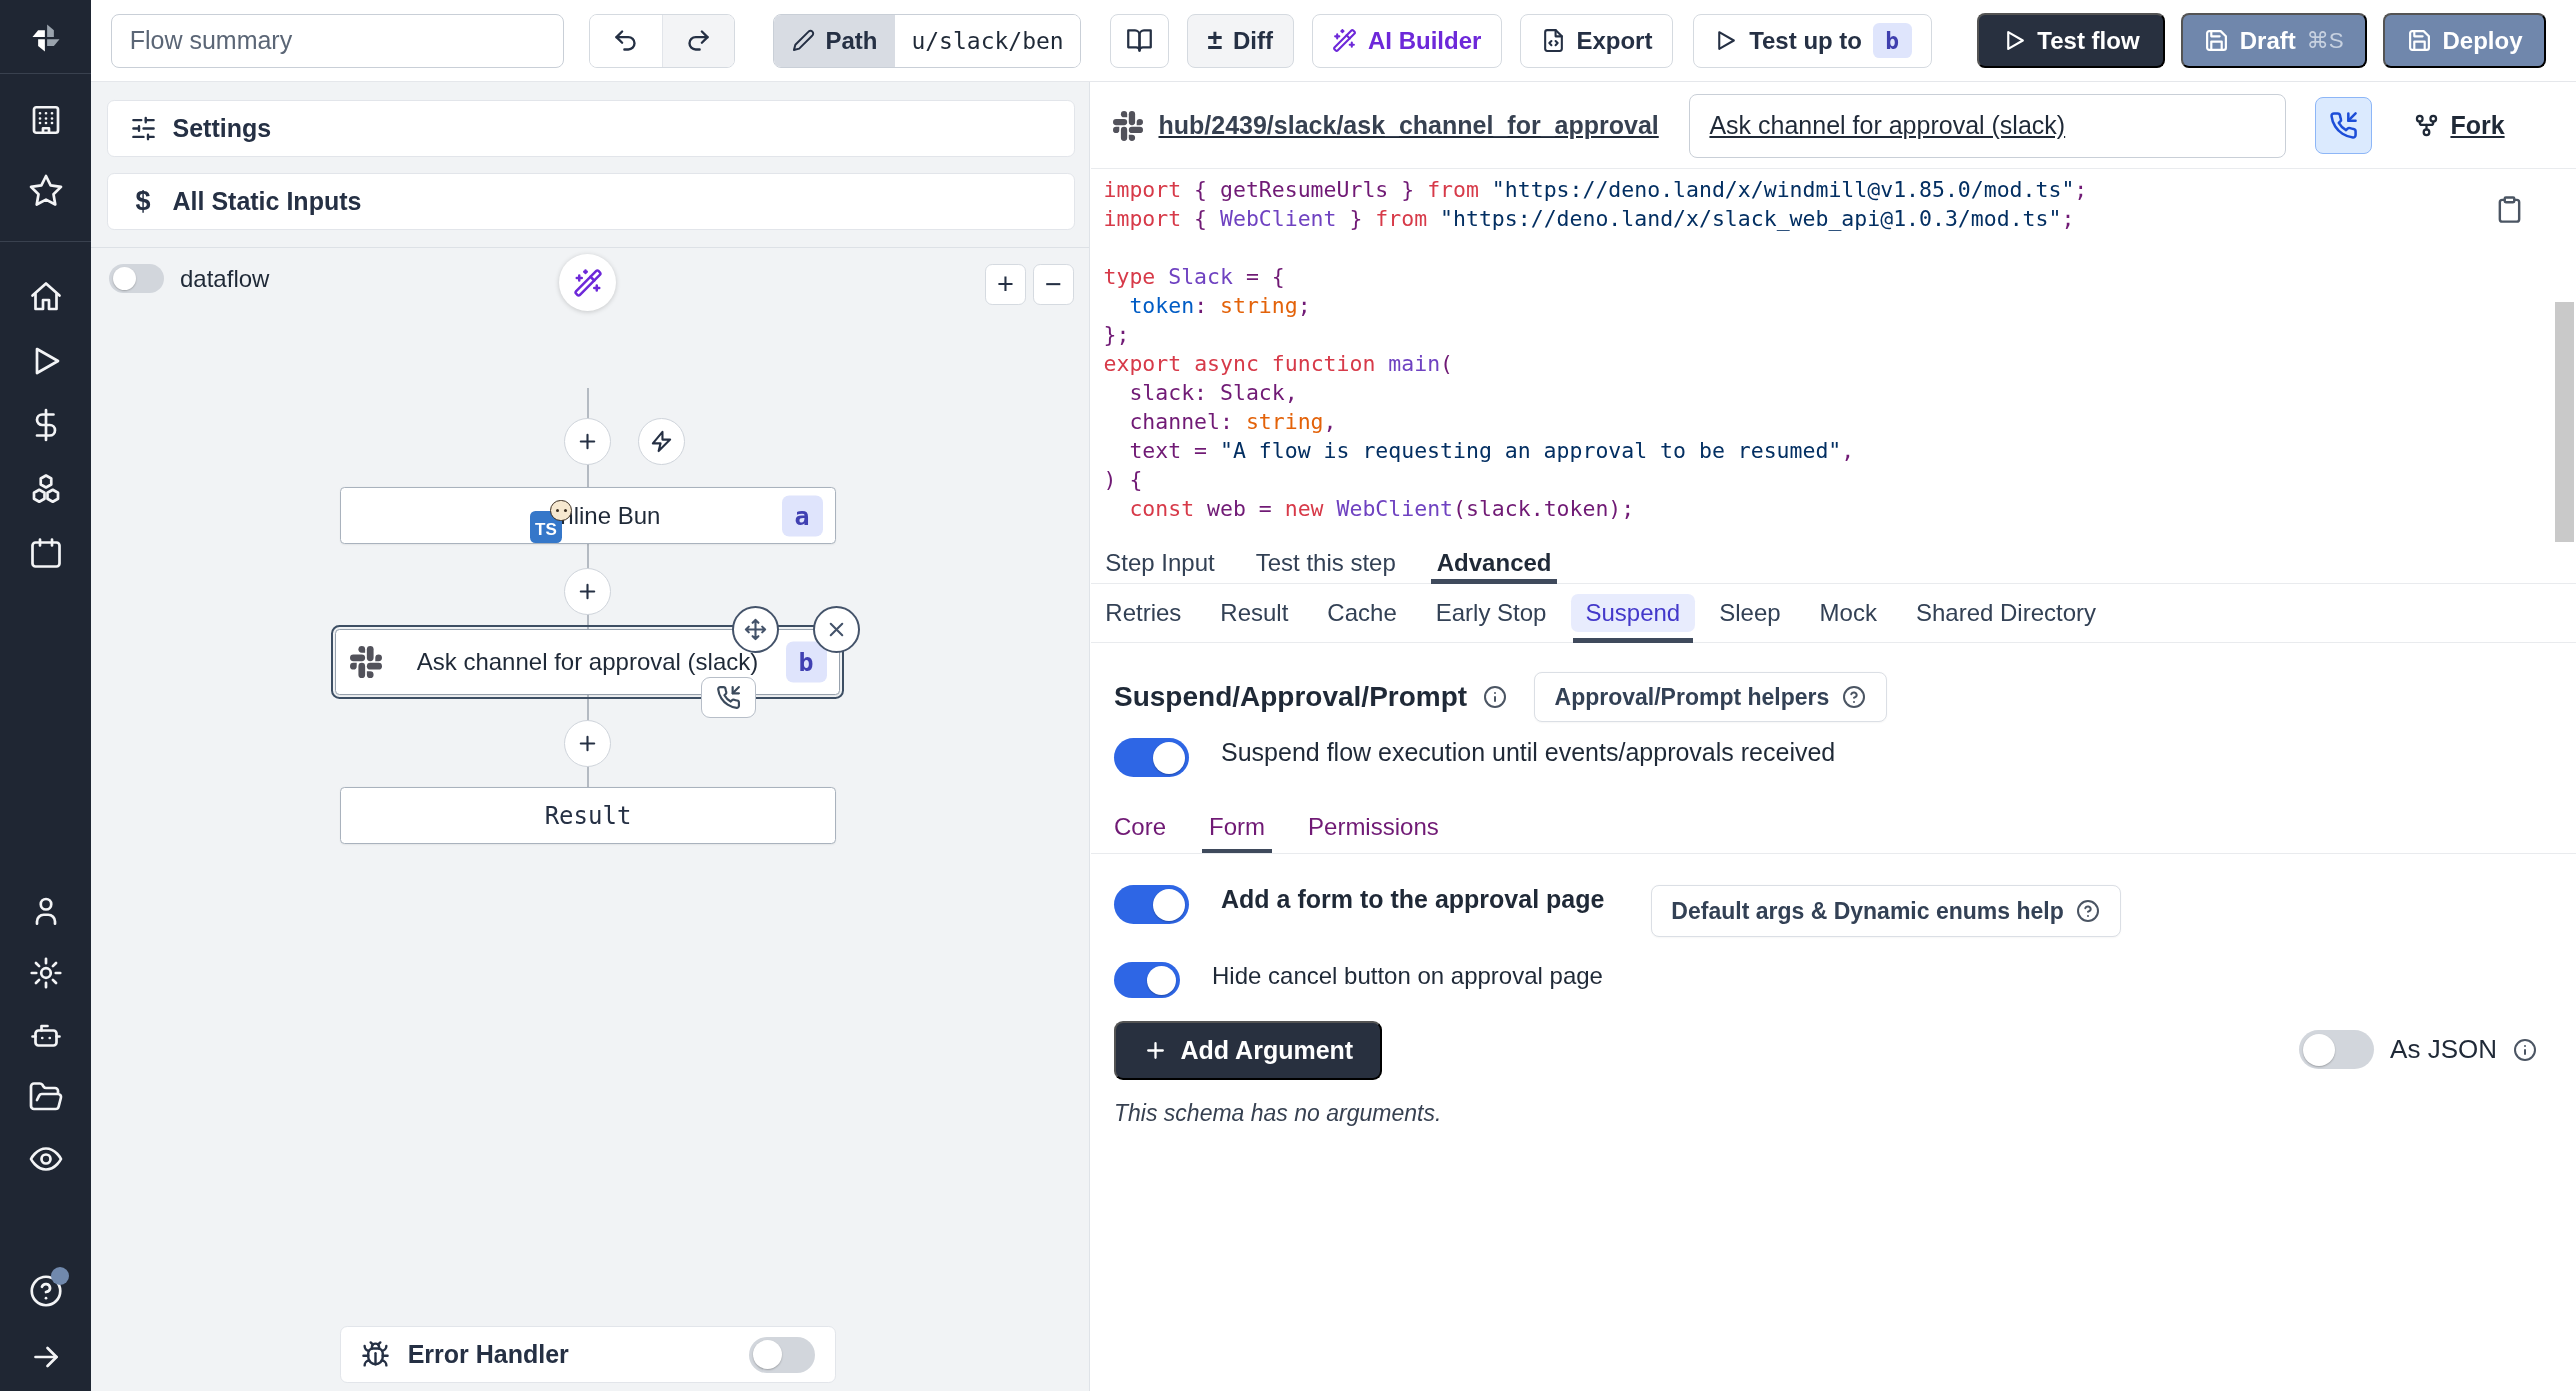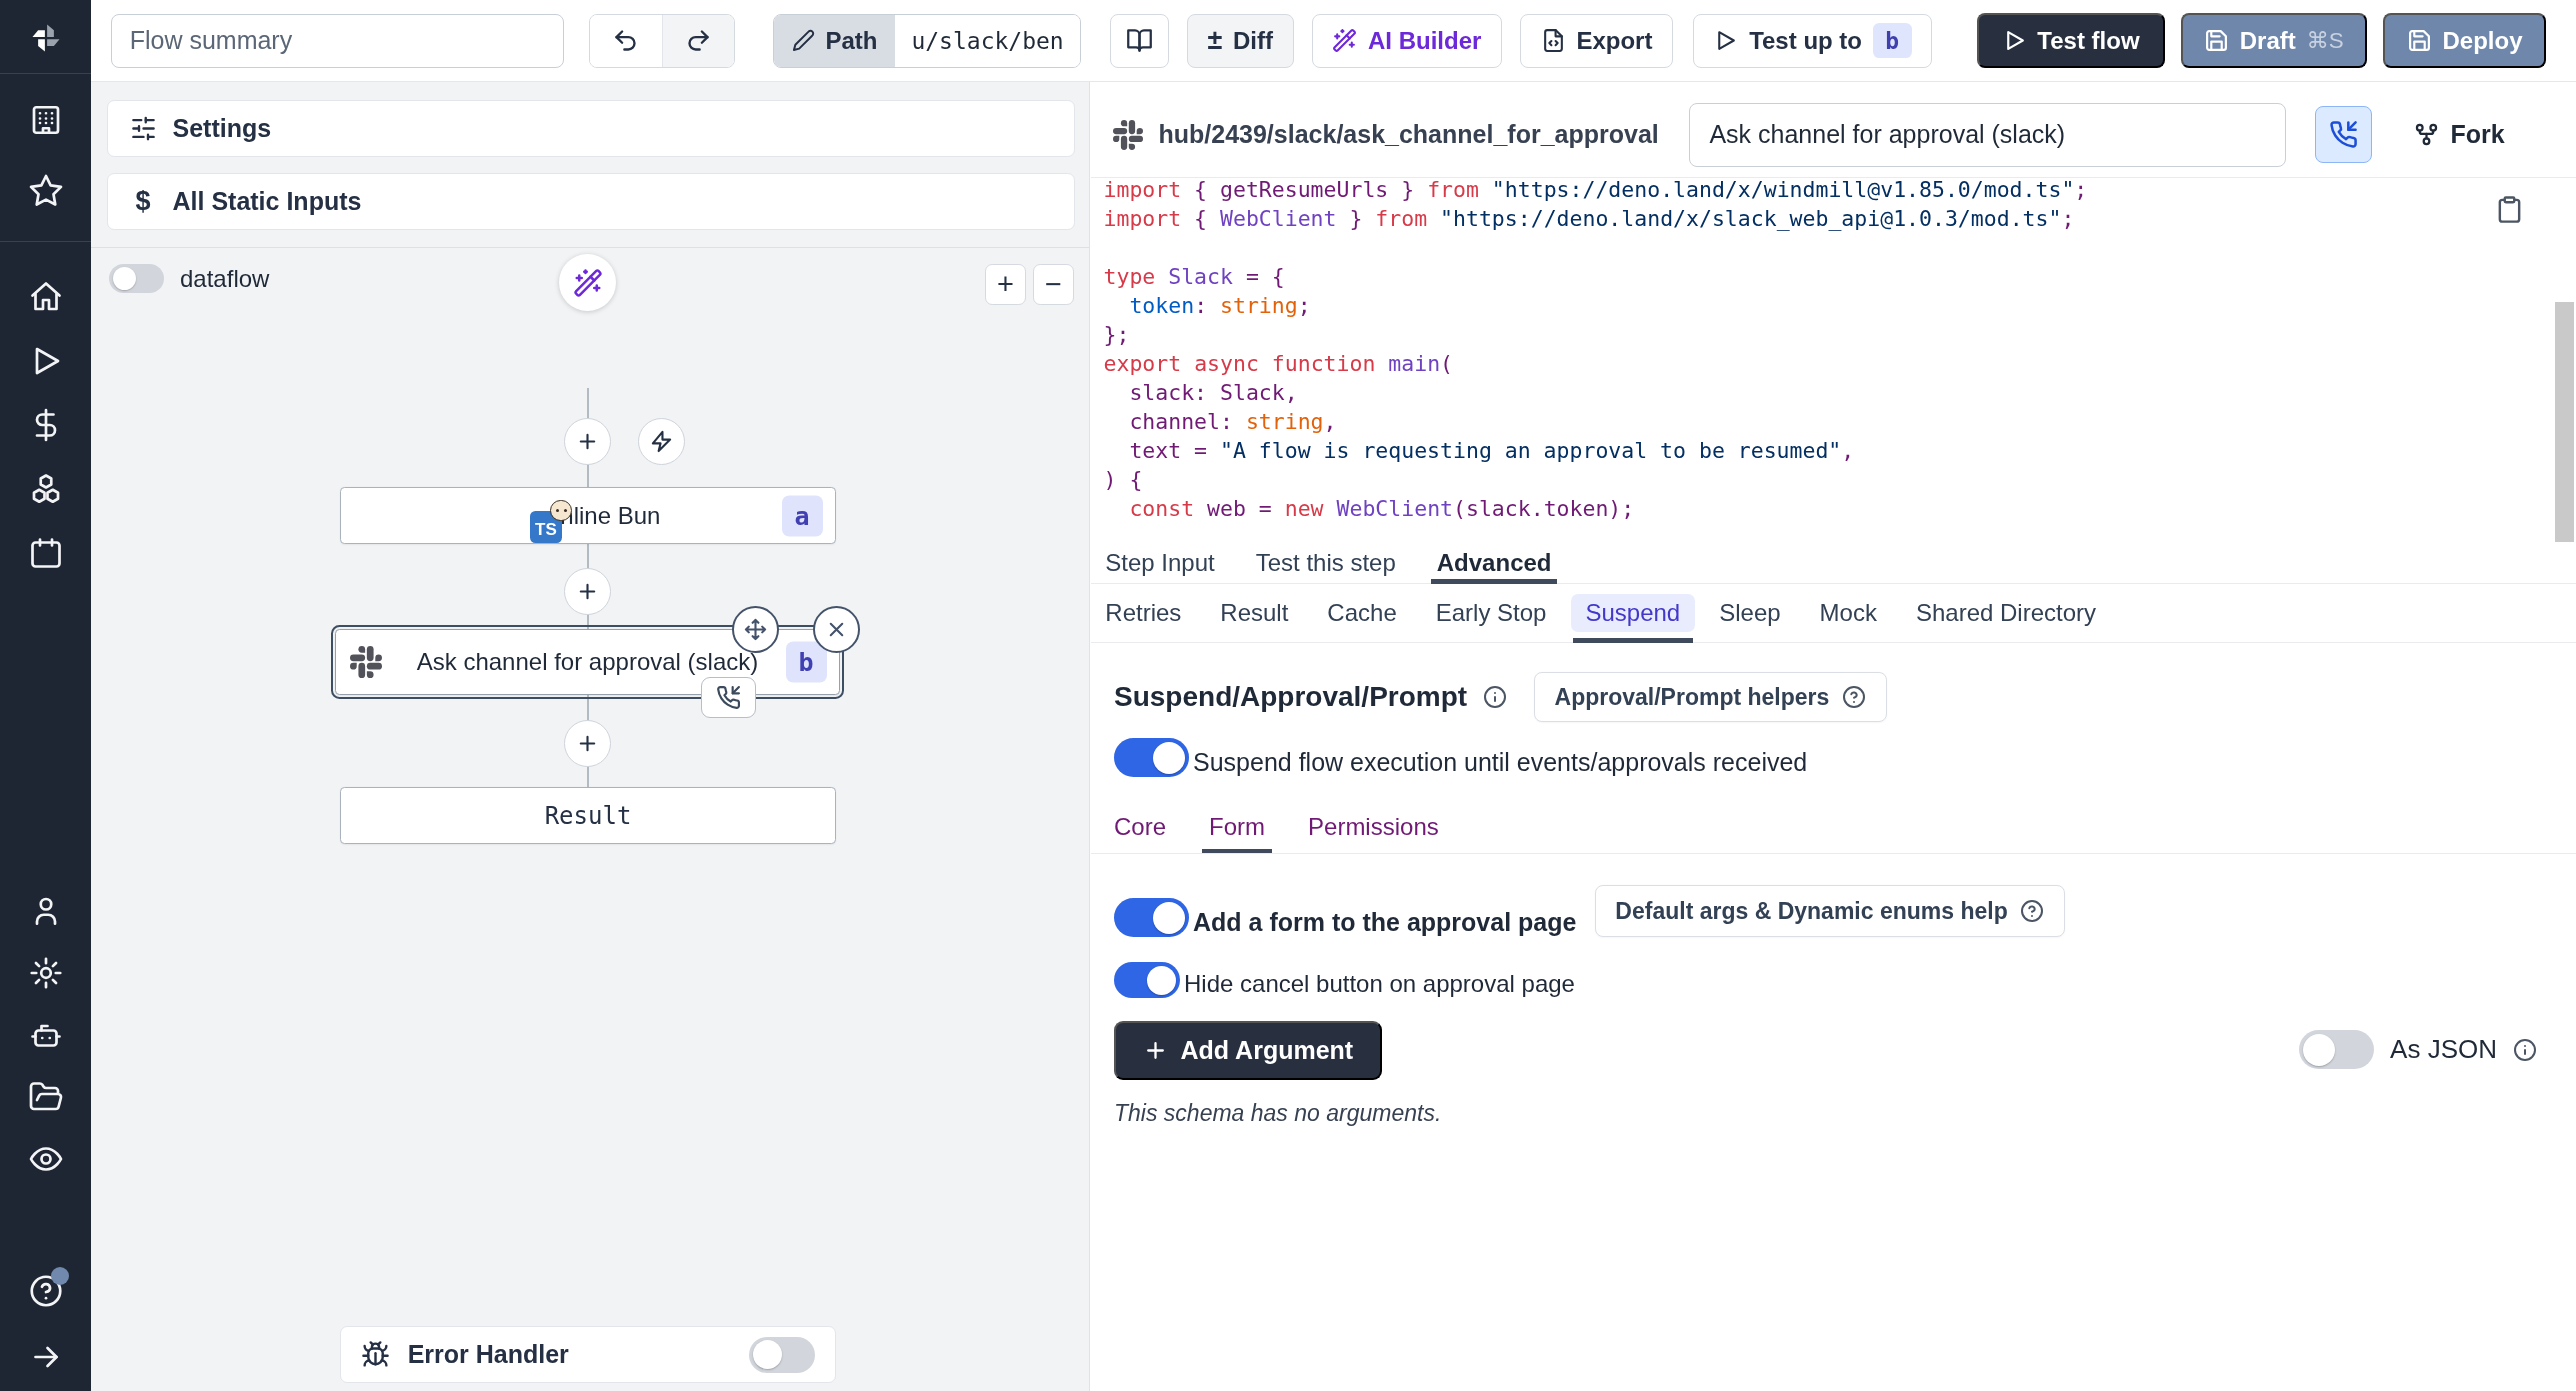--- a/index.html
+++ b/index.html
@@ -89,21 +89,21 @@
   .toggle .knob { position:absolute; top:3.6px; background:#fff; border-radius:50%; box-shadow:0 0.9px 1.8px rgba(0,0,0,.25); }
   .toggle.on { background:#2e66e5; }
   .toggle.off { background:#d2d6dc; }
   .t-lg { width:75px; height:39px; } .t-lg .knob { width:32px; height:32px; }
   .t-md { width:66px; height:36px; } .t-md .knob { width:29px; height:29px; }
   .t-sm { width:55px; height:29px; } .t-sm .knob { top:2.7px; width:23px; height:23px; }
   .toggle.on .knob { right:3.6px; } .toggle.off .knob { left:3.6px; }
 
   
   .right-panel { position:absolute; left:1091px; top:82px; right:0; bottom:0; background:#fff; }
-  .rp-header { position:absolute; left:0; right:0; top:10px; height:86px; border-bottom:0.9px solid #e9ebee; display:flex; align-items:center; padding:0 36px 0 21.5px; }
+  .rp-header { position:absolute; left:0; right:0; top:1px; height:86px; border-bottom:0.9px solid #e9ebee; display:flex; align-items:center; padding:0 36px 0 21.5px;text-decoration:underline; }
   .hub-path { display:flex; align-items:center; gap:16px; font-size:25px; font-weight:600; color:#374151; }
   .step-name-input { margin-left:30px; width:597px; height:64px; border:1.3px solid #c9cfd7; border-radius:8px; padding:0 19.7px; font-size:25px; color:#1f2937; outline:none; font-family:"Liberation Sans",sans-serif; }
   .phone-btn { margin-left:29px; width:57px; height:57px; background:#dbeafe; border:1.8px solid #8db6f7; border-radius:8px; display:flex; align-items:center; justify-content:center; cursor:pointer; }
   .phone-btn svg { width:29px; height:29px; stroke:#1d4ed8; stroke-width:2.1; fill:none; stroke-linecap:round; stroke-linejoin:round; }
   .fork-btn { margin-left:41px; display:flex; align-items:center; gap:10.7px; font-size:25px; font-weight:700; color:#1f2937; cursor:pointer; }
   .fork-btn svg { width:27px; height:27px; stroke:#1f2937; stroke-width:2; fill:none; stroke-linecap:round; stroke-linejoin:round; }
 
   .editor { position:absolute; left:0; right:0; top:86px; height:374px; overflow:hidden; }
   .code { padding:7.2px 0 0 12.5px; font-family:"DejaVu Sans Mono",monospace; font-size:21.5px; line-height:29px; white-space:pre; }
   .tok-k { color:#d73a49; } .tok-s { color:#032f62; } .tok-e { color:#6f42c1; }
@@ -119,21 +119,21 @@
   .subtabs-row { position:absolute; left:0; right:0; top:502px; height:59px; border-bottom:0.9px solid #e9ebee; display:flex; align-items:center; gap:39px; padding:0 14.3px; }
   .subtab { font-size:24px; color:#334155; cursor:pointer; position:relative; height:100%; display:flex; align-items:center; }
   .subtab.active { color:#4338ca;align-items:center; }
   .subtab.active .pill { background:#e8ecfd; border-radius:7.2px; padding:5.4px 14.3px; margin:0 -14.3px; }
   .subtab.active:after { content:""; position:absolute; left:-12.5px; right:-12.5px; bottom:-0.9px; height:4.5px; background:#3f4a5c; }
 
   .sa-heading-row { position:absolute; left:23px; top:590px; display:flex; align-items:center; gap:16px; }
   .sa-heading { font-size:28px; font-weight:700; color:#1f2937; }
   .ghost-btn { height:50px; border:1.3px solid #dbdfe5; border-radius:8px; background:#fff; display:flex; align-items:center; gap:12.5px; padding:0 19.7px; font-size:23px; font-weight:600; color:#334155; cursor:pointer; box-shadow:0 0.9px 1.8px rgba(0,0,0,.04); white-space:nowrap; }
   .info-icon svg, .q-icon svg { width:24px; height:24px; stroke:#4b5563; stroke-width:2; fill:none; stroke-linecap:round; stroke-linejoin:round; }
-  .toggle-row { position:absolute; display:flex; align-items:flex-end; gap:4px; }
+  .toggle-row { position:absolute; display:flex; align-items:flex-start; gap:32px; }
   .toggle-lbl { font-size:25px; color:#1f2937; }
   .toggle-lbl.semibold { font-weight:600; }
   .sec-tabs { position:absolute; left:23px; top:719px; height:52px; display:flex; align-items:center; gap:43px; }
   .sec-divider { position:absolute; left:0; right:0; top:771px; height:0.9px; background:#e9ebee; }
   .sec-tab { font-size:24px; color:#701a75; cursor:pointer; position:relative; height:100%; display:flex; align-items:center; }
   .sec-tab.active:after { content:""; position:absolute; left:-7.2px; right:-7.2px; bottom:0; height:4.5px; background:#3f4a5c; }
 
   .add-arg-btn { position:absolute; left:23px; top:939px; height:59px; background:#28303f; color:#fff; border-radius:9px; display:flex; align-items:center; gap:12.5px; padding:0 27px; font-size:25px; font-weight:700; cursor:pointer; }
   .add-arg-btn svg { width:25px; height:25px; stroke:#fff; stroke-width:2.2; fill:none; stroke-linecap:round; stroke-linejoin:round; }
   .as-json-row { position:absolute; right:39px; top:948px; display:flex; align-items:center; gap:16px; }

